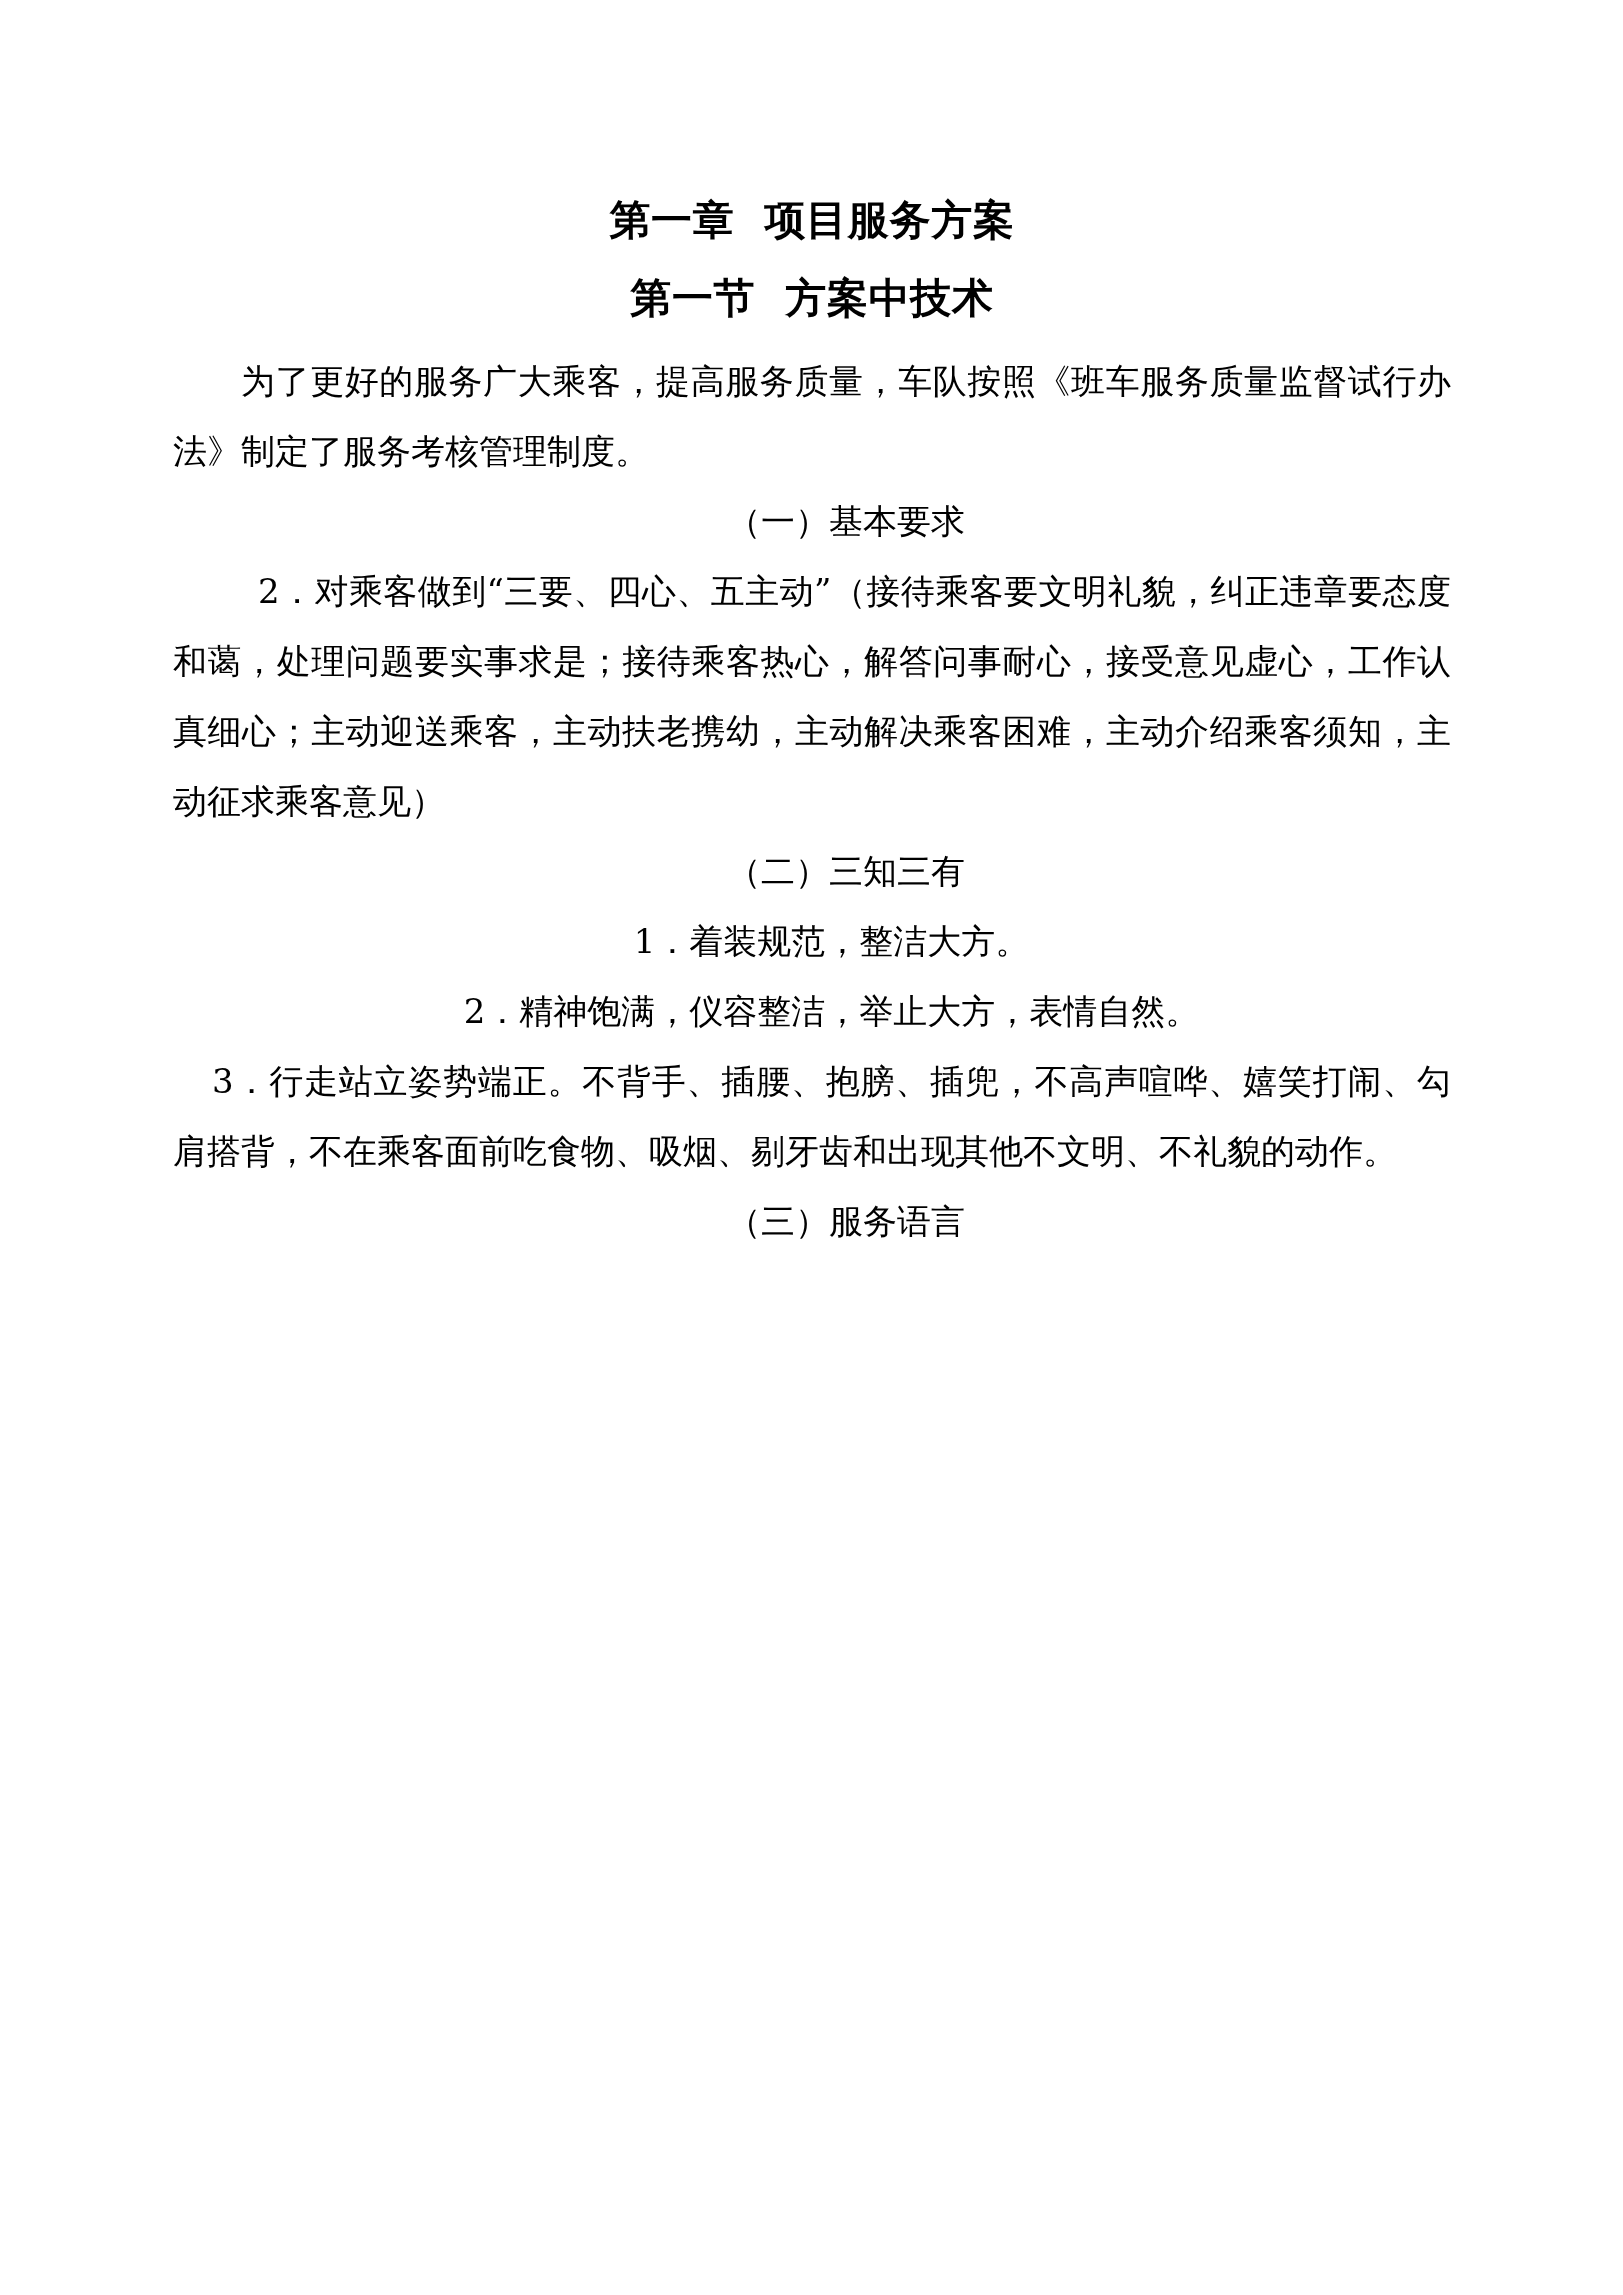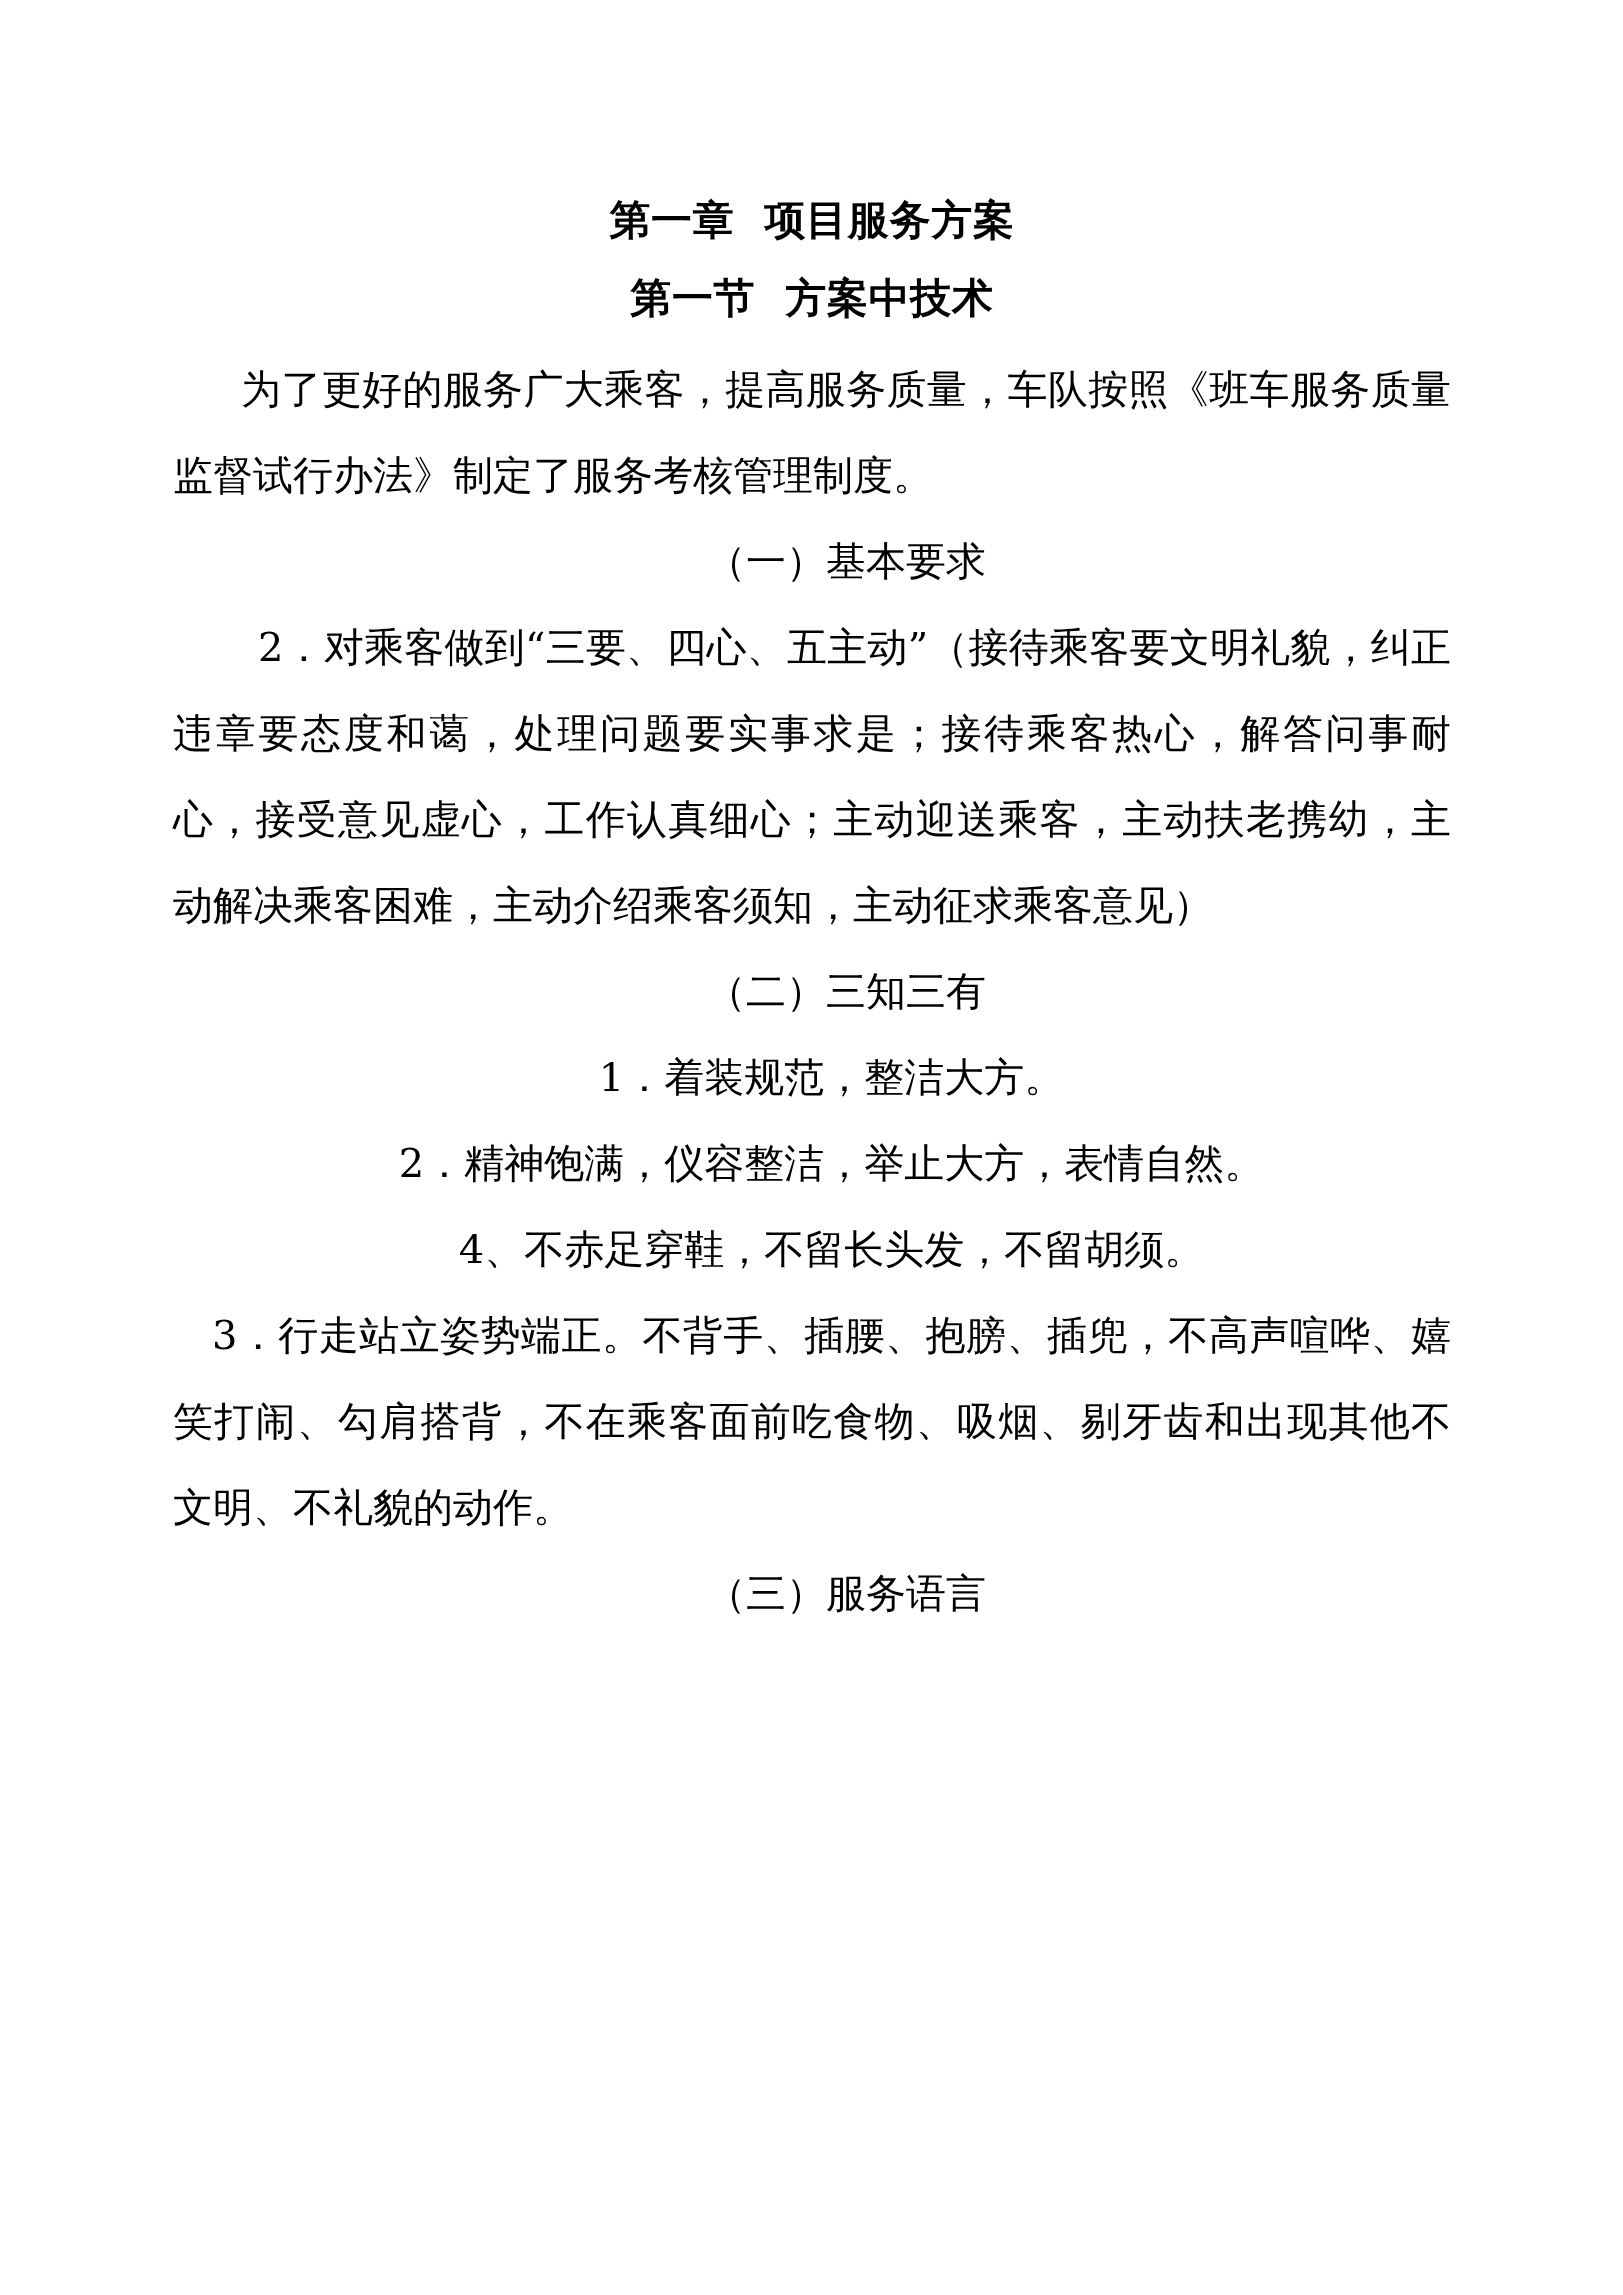--- a/index.html
+++ b/index.html
@@ -35,22 +35,22 @@
   }
   .heading.h-chapter {
     padding-top: 3.9px;
     padding-bottom: 37px;
   }
   .heading.h-section {
     padding-bottom: 27.5px;
   }
   
   .para {
-    font-size: 40px;
-    line-height: 86px;
+    font-size: 34px;
+    line-height: 70px;
     text-align: justify;
     text-justify: inter-character;
     margin: 0;
     letter-spacing: 0px;
     text-indent: 0;
     word-break: break-all;
   }
   .para.indent2 {
     text-indent: 68px;
   }
@@ -93,21 +93,20 @@
 
     <p class="para indent2p">2．对乘客做到“三要、四心、五主动”（接待乘客要文明礼貌，纠正违章要态度和蔼，处理问题要实事求是；接待乘客热心，解答问事耐心，接受意见虚心，工作认真细心；主动迎送乘客，主动扶老携幼，主动解决乘客困难，主动介绍乘客须知，主动征求乘客意见）</p>
 
     <p class="para indent2 nojust">（二）三知三有</p>
 
     <p class="para indent1 nojust">1．着装规范，整洁大方。</p>
 
     <p class="para indent1 nojust">2．精神饱满，仪容整洁，举止大方，表情自然。</p>
 
 
-    <p class="para indent1 nojust">4、不赤足穿鞋，不留长头发，不留胡须。</p>
 
     <p class="para indent1">3．行走站立姿势端正。不背手、插腰、抱膀、插兜，不高声喧哗、嬉笑打闹、勾肩搭背，不在乘客面前吃食物、吸烟、剔牙齿和出现其他不文明、不礼貌的动作。</p>
 
     <p class="para indent2 nojust">（三）服务语言</p>
 
 
   </div>
 
   <div class="page-number">1</div>
 

